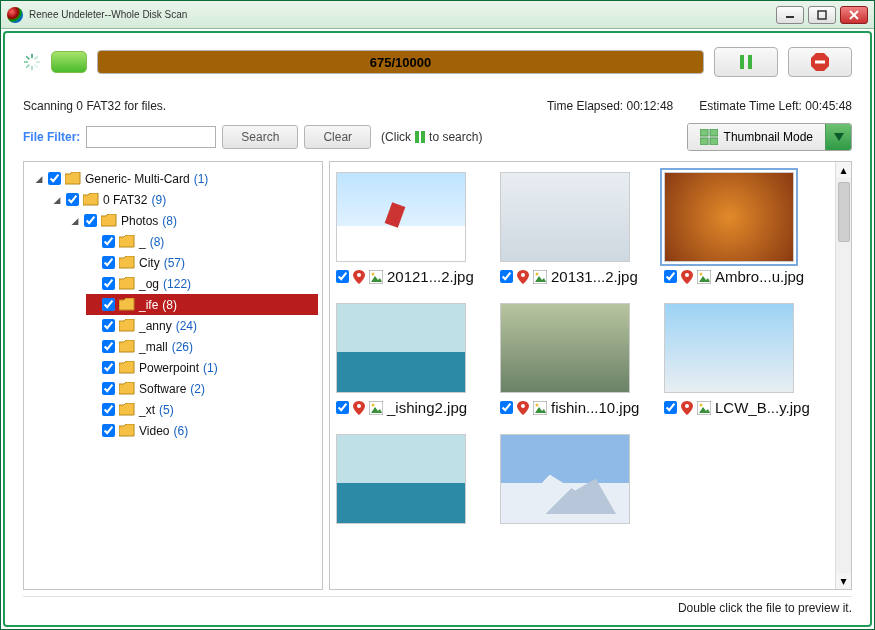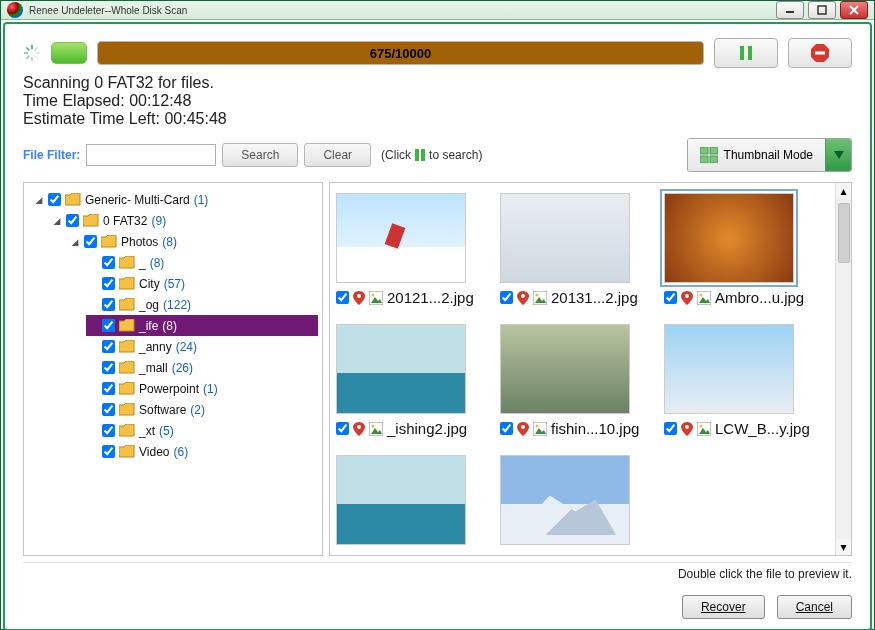--- a/index.html
+++ b/index.html
@@ -73,21 +73,21 @@
     font-weight:bold; font-size:13px;
   }
   .ctl-btn {
     width:64px; height:30px;
     border:1px solid #b0b0b0;
     border-radius:4px;
     background: linear-gradient(to bottom,#f9f9f9,#e6e6e6);
     display:flex; align-items:center; justify-content:center;
     cursor:pointer;
   }
-  .status-row { display:flex; margin-top:6px; font-size:16px; color:#222;flex-direction:column;}
+  .status-row { display:flex; margin-top:22px; font-size:12px; color:#222;}
   .status-row .left{flex:1;}
   .status-row .mid{margin-right:26px;}
   .filter-row{ display:flex; align-items:center; margin-top:10px; gap:6px;}
   .filter-row label{font-weight:bold; color:#3b82f6;}
   .filter-input{
     width:130px; height:22px;
     border:1px solid #b0b0b0;
     background:#fff;
   }
   .gray-btn{
@@ -98,21 +98,21 @@
     background: linear-gradient(to bottom,#f7f7f7,#e4e4e4);
     color:#555;
     cursor:pointer;
     font-size:12px;
   }
   .click-text{color:#333; margin-left:4px; display:flex; align-items:center;}
   .mini-pause{width:12px;height:14px;display:inline-flex;margin:0 3px;}
   .view-mode{
     margin-left:auto;
     display:flex;
-    height:34px;
+    height:28px;
     border:1px solid #a5a5a5;
     border-radius:3px;
     overflow:hidden;
   }
   .view-mode .vm-body{
     display:flex; align-items:center; gap:6px;
     padding:0 12px;
     background: linear-gradient(to bottom,#f7f7f7,#e7e7e7);
     cursor:pointer;
   }
@@ -146,21 +146,21 @@
     white-space:nowrap;
     padding-left:2px;
   }
   .tree-row .expander{width:10px; text-align:center; color:#555; font-size:9px;}
   .tree-row input[type=checkbox]{width:13px;height:13px;margin:0;}
   .folder-icon{width:16px;height:13px;}
   .folder-svg{fill:#f5c044; stroke:#b88a1a;}
   .tree-name{color:#111;}
   .tree-count{color:#1560c0;}
   .tree-row.selected{
-    background:#701a75;
+    background:#b91c1c;
     color:#fff;
   }
   .tree-row.selected .tree-name,
   .tree-row.selected .tree-count{color:#fff;}
   .thumb-pane{
     flex:1;
     border:1px solid #c5c5c5;
     background:#fff;
     position:relative;
     overflow:auto;
@@ -592,18 +592,14 @@
           <div class="arrow">▴</div>
           <div class="thumb"></div>
           <div style="flex:1"></div>
           <div class="arrow">▾</div>
         </div>
       </div>
     </div>
 
     <div class="hint-row">Double click the file to preview it.</div>
 
-    <div class="bottom-row">
-      <button class="action-btn">Recover</button>
-      <button class="action-btn">Cancel</button>
-    </div>
   </div>
 </div>
 
 </body></html>

